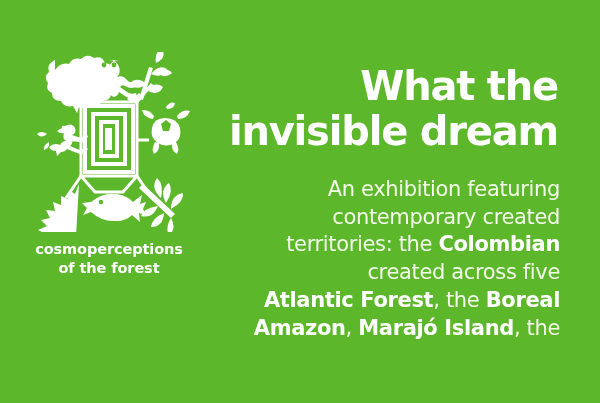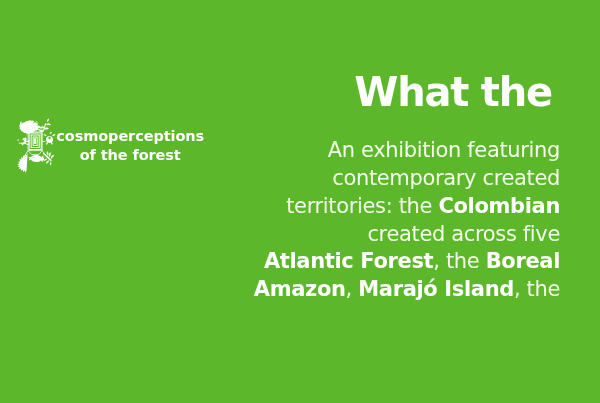--- a/index.html
+++ b/index.html
@@ -21,20 +21,21 @@
     overflow: hidden;
   }
 
   
   .brand {
     position: absolute;
     left: 14px;
     top: 52px;
     width: 190px;
     display: flex;
+    flex-direction: column;
     align-items: center;
   }
   .brand-mark {
     width: 168px;
     height: 180px;
     display: block;
   }
   .brand-caption {
     margin-top: 8px;
     text-align: center;
@@ -59,21 +60,21 @@
     text-align: right;
   }
   .headline {
     color: #ffffff;
     font-family: "DejaVu Sans", sans-serif;
     font-weight: bold;
     font-size: 40px;
     line-height: 1.12;
     letter-spacing: -1.2px;
     text-align: right;
-    margin: 8px;
+    margin: 2px;
   }
   .headline .hl-line {
     display: block;
     white-space: nowrap;
   }
 
   .body-copy {
     margin: 22px 0 0 0;
     color: #f2fbe9;
     font-family: "DejaVu Sans", sans-serif;
@@ -251,20 +252,21 @@
     <div class="brand-caption">
       <span class="cap-line">cosmoperceptions</span>
       <span class="cap-line">of the forest</span>
     </div>
   </div>
 
   <div class="content">
 
     <h1 class="headline">
       <span class="hl-line">What the</span>
+      <span class="hl-line">invisible dream</span>
     </h1>
 
     <div class="body-copy">
       <span class="bl">An exhibition featuring</span>
       <span class="bl">contemporary created</span>
       <span class="bl"><span>territories: the </span><b>Colombian</b></span>
       <span class="bl">created across five</span>
       <span class="bl"><b>Atlantic Forest</b><span>, the </span><b>Boreal</b></span>
       <span class="bl"><b>Amazon</b><span>, </span><b>Marajó Island</b><span>, the</span></span>
     </div>

